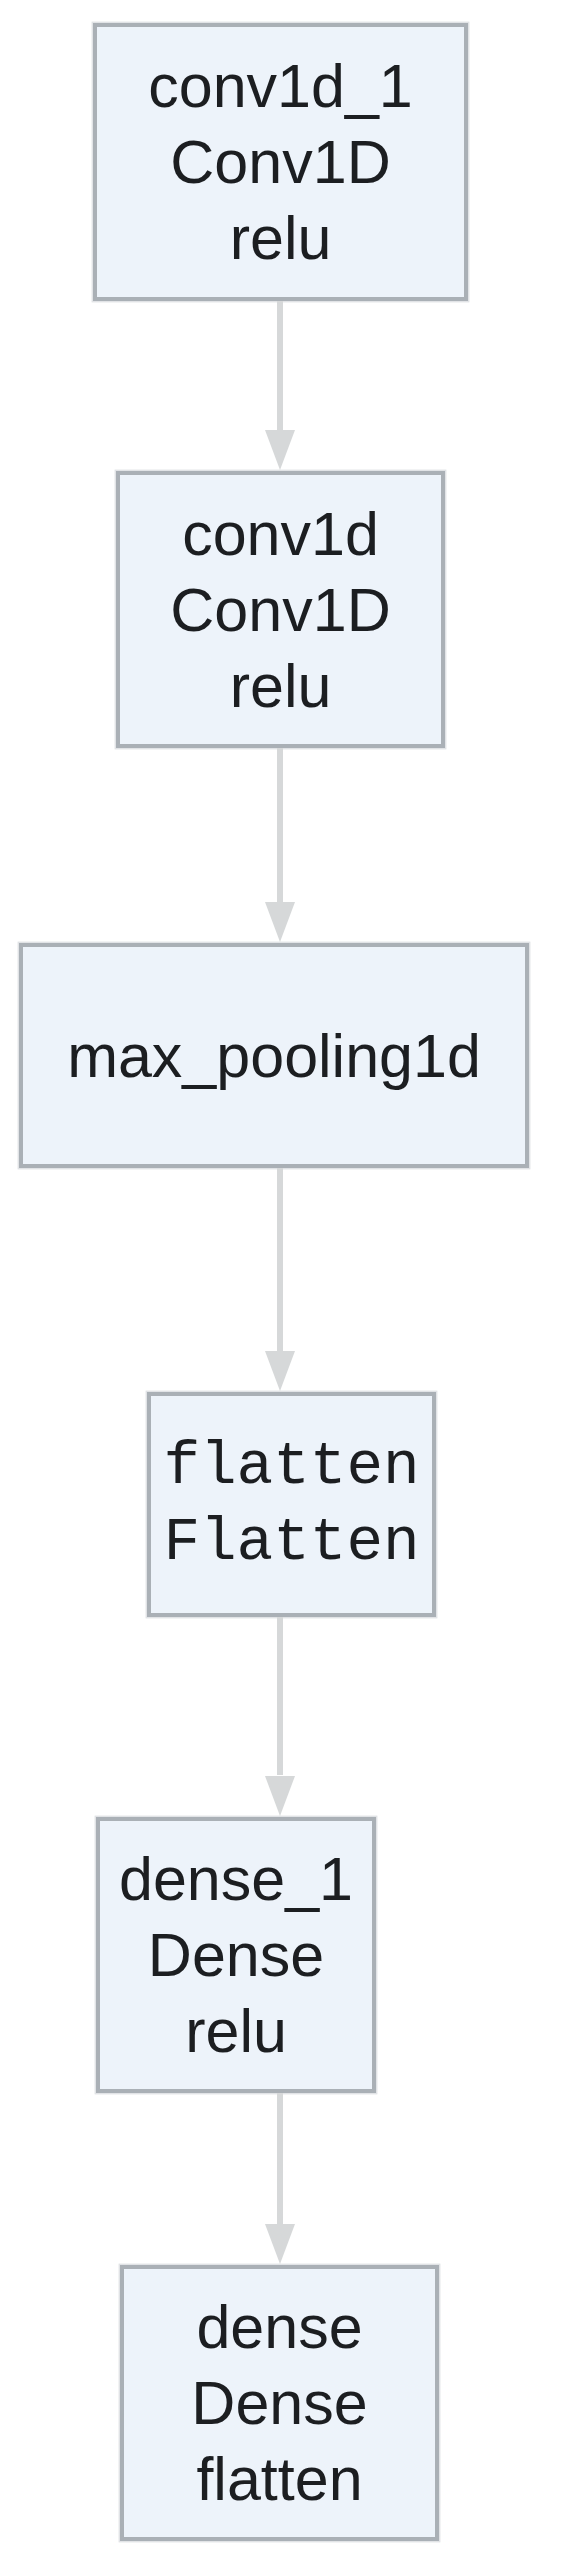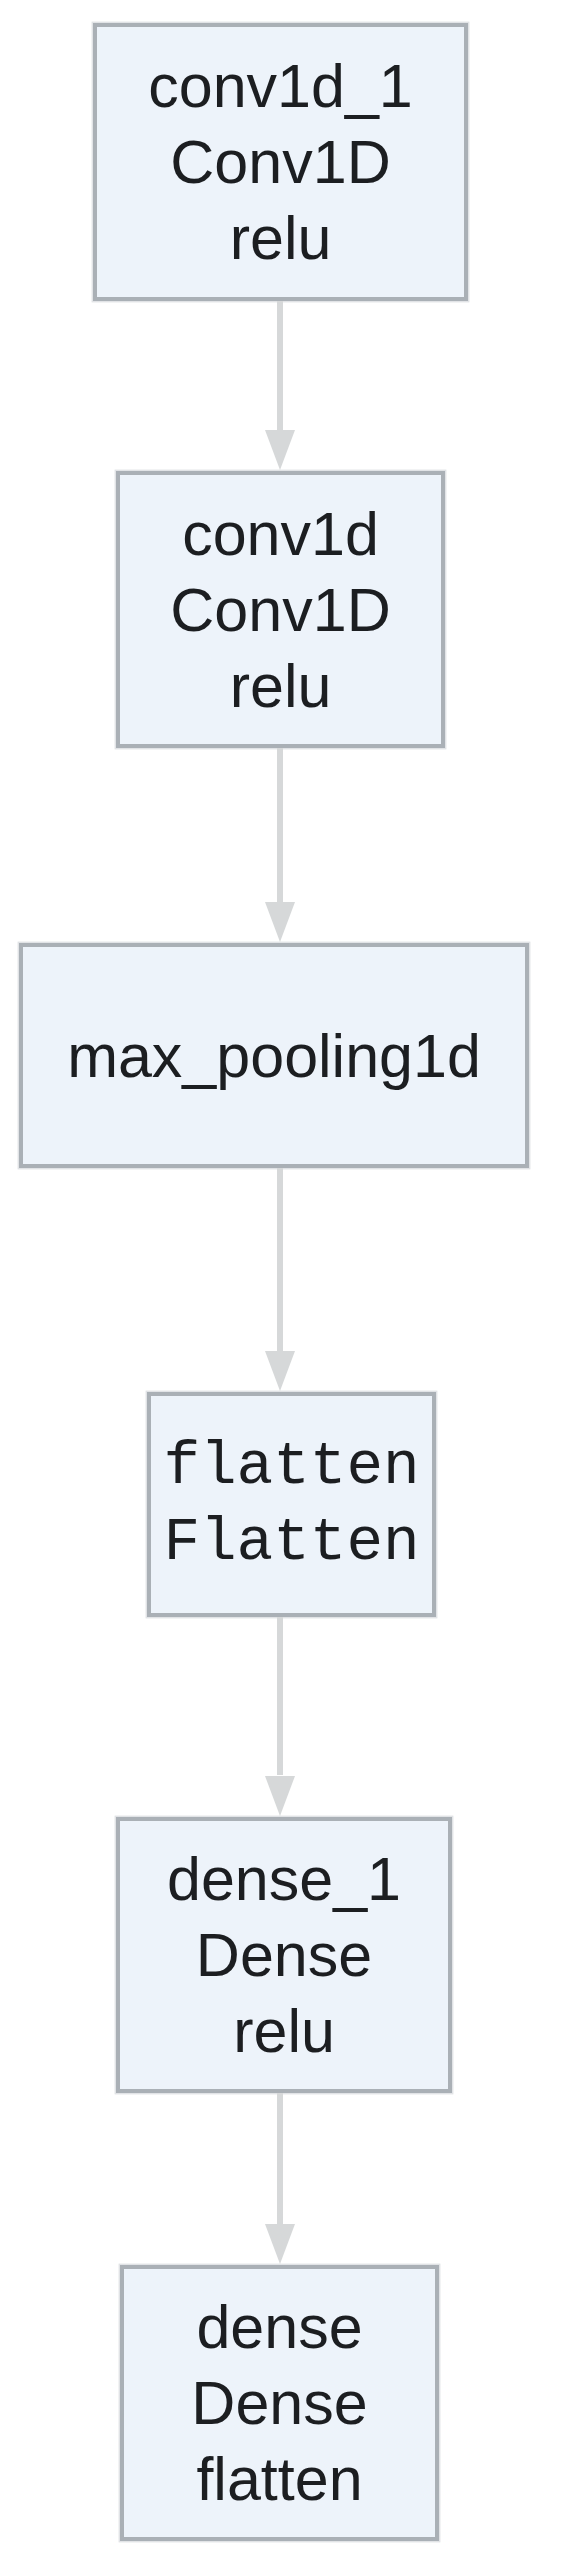--- a/index.html
+++ b/index.html
@@ -33,21 +33,21 @@
     font-size:61px;
     line-height:76px;
     text-align:left;
     white-space:nowrap;
   }
   
   .n0{left:93px;top:22.5px;width:375px;height:278px;}
   .n1{left:116px;top:471px;width:329px;height:277px;}
   .n2{left:19px;top:943px;width:510px;height:225px;}
   .n3{left:147px;top:1392px;width:289px;height:225px;font-family:Liberation Mono, monospace;}
-  .n4{left:116px;top:1817px;width:336px;height:276px;}
+  .n4{left:96px;top:1817px;width:280px;height:276px;}
   .n5{left:120px;top:2265px;width:319px;height:276px;}
 
   .edge-shaft{
     position:absolute;
     left:277px;
     width:6.1px;
     background:var(--arrow);
   }
   .edge-head{
     position:absolute;

